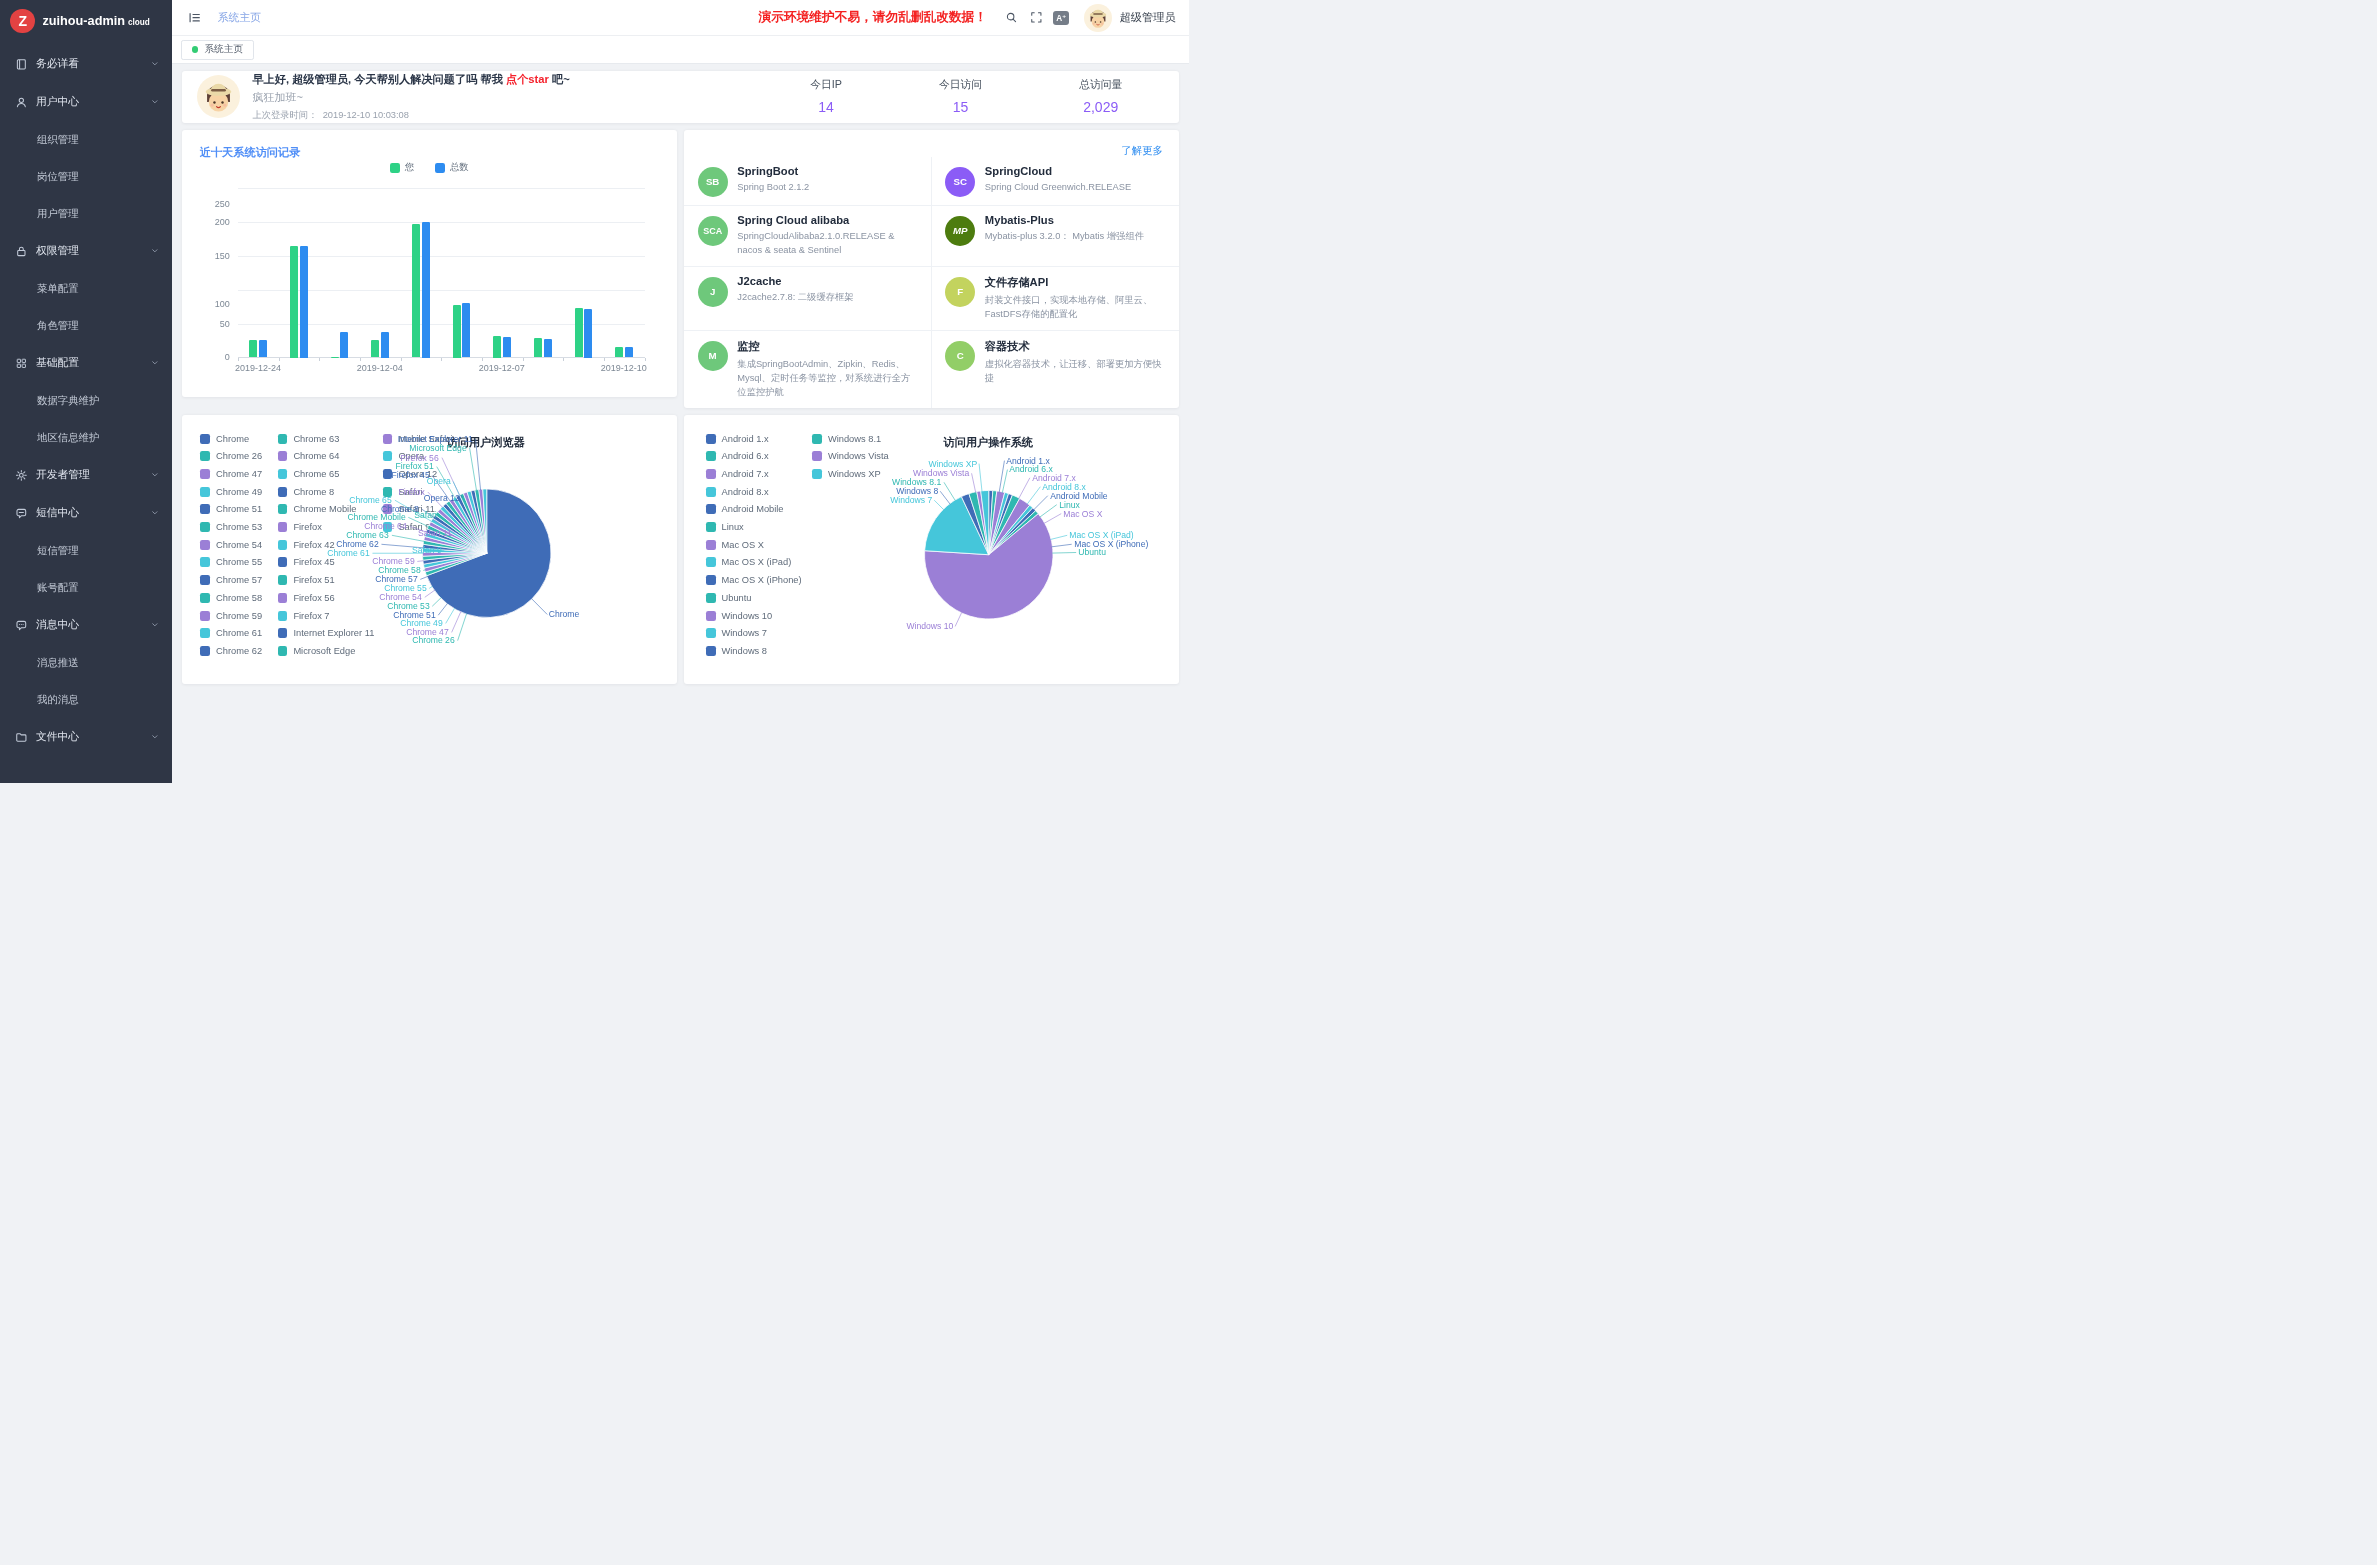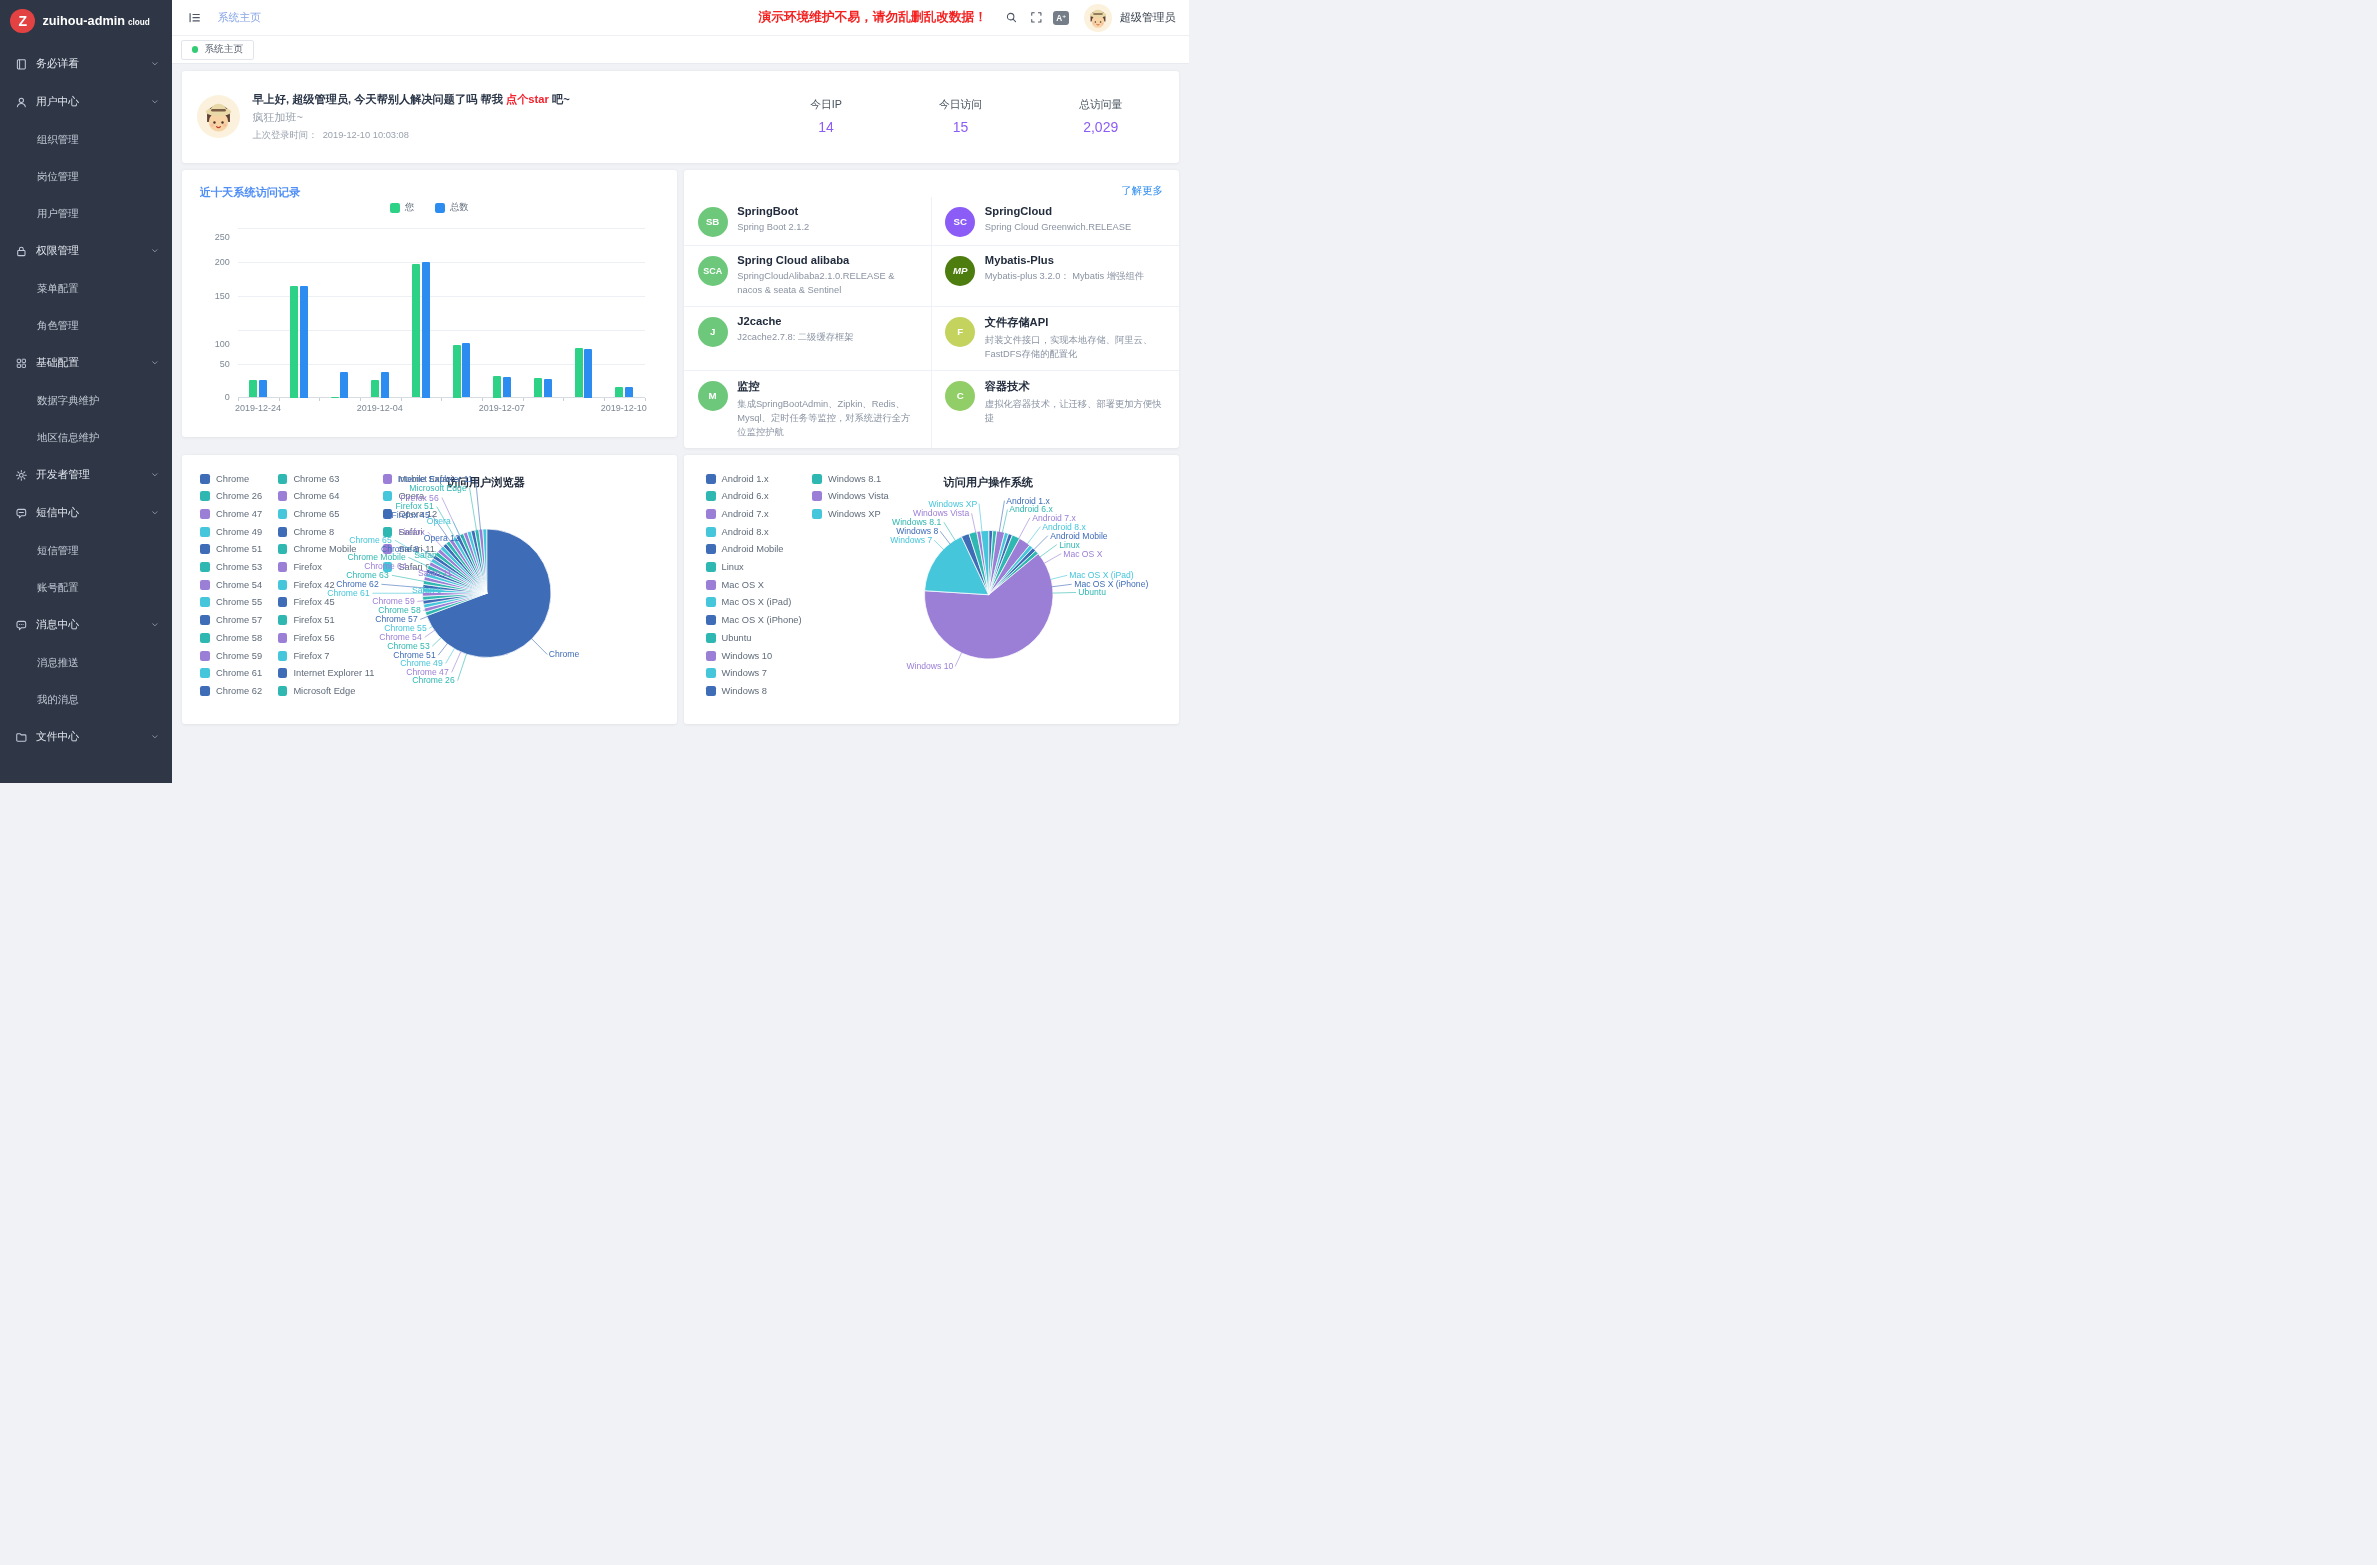--- a/index.html
+++ b/index.html
@@ -30,21 +30,21 @@
   .font-icon{width:15.7px;height:14px;background:#757d88;border-radius:3px;color:#fff;font-size:8.2px;font-weight:700;display:flex;align-items:center;justify-content:center;cursor:pointer;margin:0 6px 0 4.5px;flex-shrink:0}
   .avatar{width:28px;height:28px;border-radius:50%;overflow:hidden;margin-left:9px;cursor:pointer;flex-shrink:0}
   .avatar svg{width:100%;height:100%;display:block}
   .username{margin-left:7.5px;font-size:11.2px;color:#39424f;cursor:pointer;white-space:nowrap}
   .tabbar{height:28px;background:#fff;border-bottom:0.7px solid #e7eaee;display:flex;align-items:center;padding:0 9px;flex-shrink:0}
   .tab{display:flex;align-items:center;gap:6px;height:20px;padding:0 9.7px;border:0.7px solid #e1e5eb;border-radius:2.2px;font-size:9.7px;color:#5a6370;cursor:pointer;background:#fff}
   .tab .dot{width:6.7px;height:6.7px;border-radius:50%;background:#33cc74}
   .content{flex:1;padding:6.7px 9.7px;overflow:hidden}
   .card{background:#fff;border-radius:3px;box-shadow:0 0.7px 3px rgba(0,21,41,.06)}
   
-  .greeting-card{height:92px;display:flex;align-items:center;padding:0 15px;margin-bottom:7.5px}
+  .greeting-card{height:52px;display:flex;align-items:center;padding:0 15px;margin-bottom:7.5px}
   .g-avatar{width:43px;height:43px;border-radius:50%;overflow:hidden;flex-shrink:0}
   .g-avatar svg{width:100%;height:100%;display:block}
   .g-text{margin-left:12.7px}
   .g-line1{font-size:11.2px;font-weight:700;color:#2b3648;white-space:nowrap}
   .g-star{color:#f5222d;cursor:pointer}
   .g-line2{margin-top:3.7px;font-size:11px;color:#9aa2ae}
   .g-line3{margin-top:3.7px;font-size:9.3px;color:#9aa2ae}
   .stats{margin-left:auto;display:flex;gap:97px;padding-right:42px;text-align:center}
   .stat-label{font-size:10.8px;color:#46515e;white-space:nowrap}
   .stat-value{margin-top:6.7px;font-size:14px;color:#8b5cf6}
@@ -334,21 +334,21 @@
               <div class="ytick" style="top: 169px;">0</div>
               <div class="grid" style="top: 136px;"></div>
               <div class="ytick" style="top: 136px;">50</div>
               <div class="grid" style="top: 102px;"></div>
               <div class="ytick" style="top: 116px;">100</div>
               <div class="grid" style="top: 68px;"></div>
               <div class="ytick" style="top: 68px;">150</div>
               <div class="grid" style="top: 34px;"></div>
               <div class="ytick" style="top: 34px;">200</div>
               <div class="grid" style="top: 0px;"></div>
-              <div class="ytick" style="top: 9px;">250</div>
+              <div class="ytick" style="top: 16px;">250</div>
               <div class="axis-tick" style="left: 0px;"></div>
               <div class="axis-tick" style="left: 41px;"></div>
               <div class="axis-tick" style="left: 81px;"></div>
               <div class="axis-tick" style="left: 122px;"></div>
               <div class="axis-tick" style="left: 163px;"></div>
               <div class="axis-tick" style="left: 203px;"></div>
               <div class="axis-tick" style="left: 244px;"></div>
               <div class="axis-tick" style="left: 285px;"></div>
               <div class="axis-tick" style="left: 325px;"></div>
               <div class="axis-tick" style="left: 366px;"></div>

